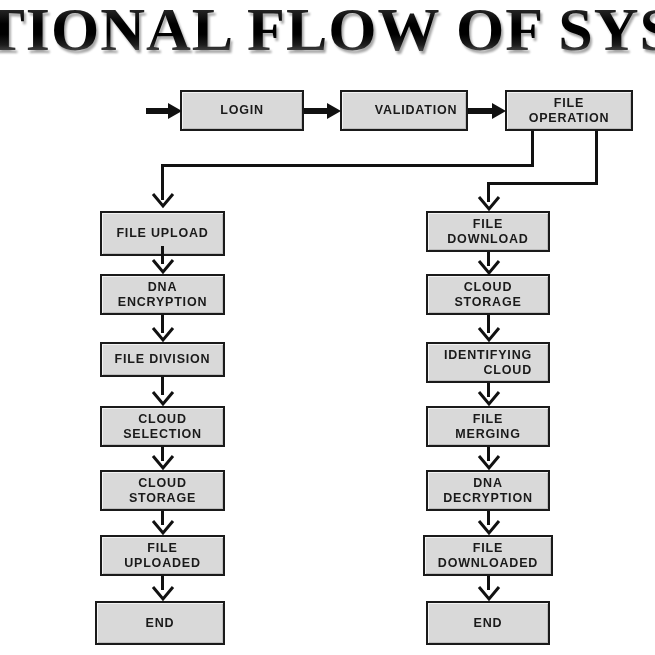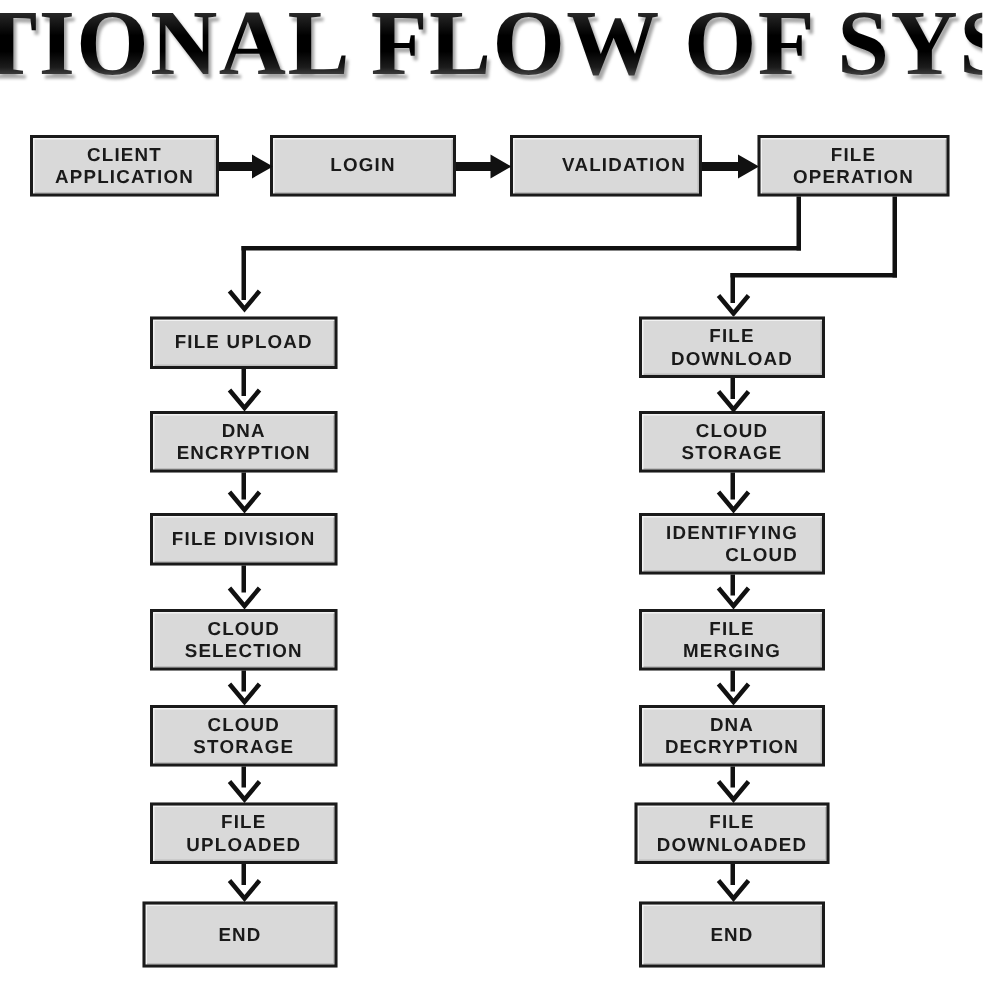--- a/index.html
+++ b/index.html
@@ -110,22 +110,20 @@
 </head>
 <body>
 
 <div id="canvas">
 
   <div id="title-wrap">
     <div id="title-outline">CTIONAL FLOW OF SYST</div>
     <div id="title-text">CTIONAL FLOW OF SYST</div>
   </div>
 
-  <div class="node" style="left:20px; top:90px; width:126px; height:41px;">CLIENT
-APPLICATION</div>
 
   <div class="node" style="left:180px; top:90px; width:124px; height:41px;">LOGIN</div>
 
   <div class="node" style="left:340px; top:90px; width:128px; height:41px;padding-left:24px;">VALIDATION</div>
 
   <div class="node" style="left:505px; top:90px; width:128px; height:41px;">FILE
 OPERATION</div>
 
   <svg class="thick-arrow" style="left:146px; top:103px;" width="36" height="16" viewBox="0 0 36 16">
     <path d="M0 5 H22 V0 L36 8 L22 16 V11 H0 Z" fill="#111111"></path>
@@ -146,21 +144,21 @@
     <path d="M2 2 L12 14 L22 2" fill="none" stroke="#111111" stroke-width="3"></path>
   </svg>
 
   <div class="vline" style="left:595px; top:131px; width:3px; height:54px;"></div>
   <div class="hline" style="left:487px; top:182px; width:111px; height:3px;"></div>
   <div class="vline" style="left:487px; top:182px; width:3px; height:20px;"></div>
   <svg class="conn-svg" style="left:477px; top:195px;" width="24" height="18" viewBox="0 0 24 18">
     <path d="M2 2 L12 14 L22 2" fill="none" stroke="#111111" stroke-width="3"></path>
   </svg>
 
-  <div class="node" style="left:100px; top:211px; width:125px; height:35px;">FILE UPLOAD</div>
+  <div class="node" style="left:100px; top:211px; width:125px; height:45px;">FILE UPLOAD</div>
   <div class="node" style="left:100px; top:274px; width:125px; height:41px;">DNA
 ENCRYPTION</div>
   <div class="node" style="left:100px; top:342px; width:125px; height:35px;">FILE DIVISION</div>
   <div class="node" style="left:100px; top:406px; width:125px; height:41px;">CLOUD
 SELECTION</div>
   <div class="node" style="left:100px; top:470px; width:125px; height:41px;">CLOUD
 STORAGE</div>
   <div class="node" style="left:100px; top:535px; width:125px; height:41px;">FILE
 UPLOADED</div>
   <div class="node" style="left:95px; top:601px; width:130px; height:44px;">END</div>

